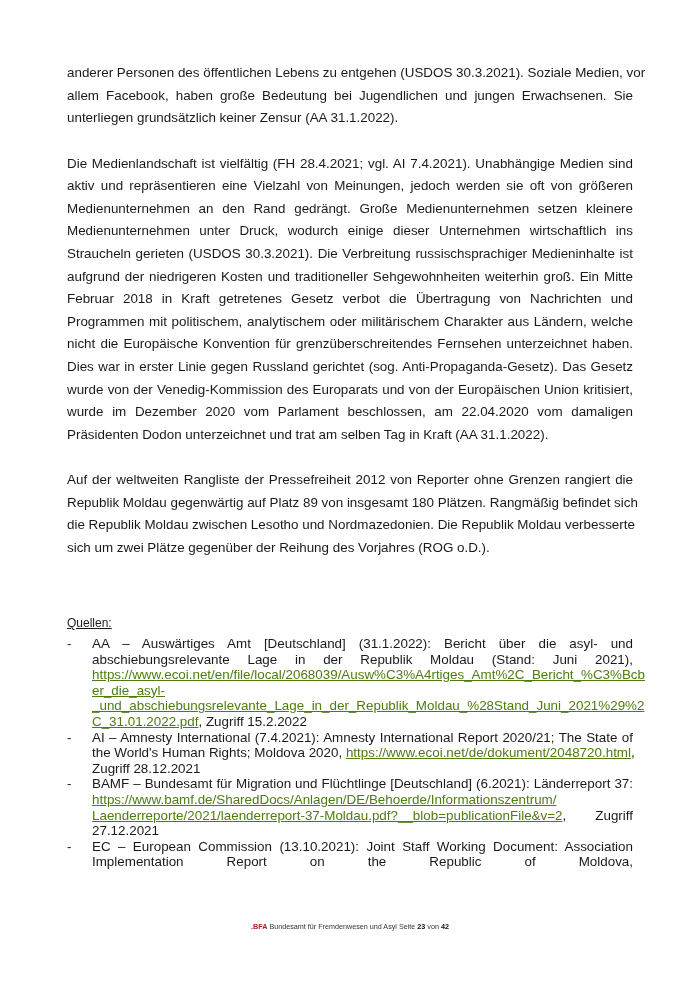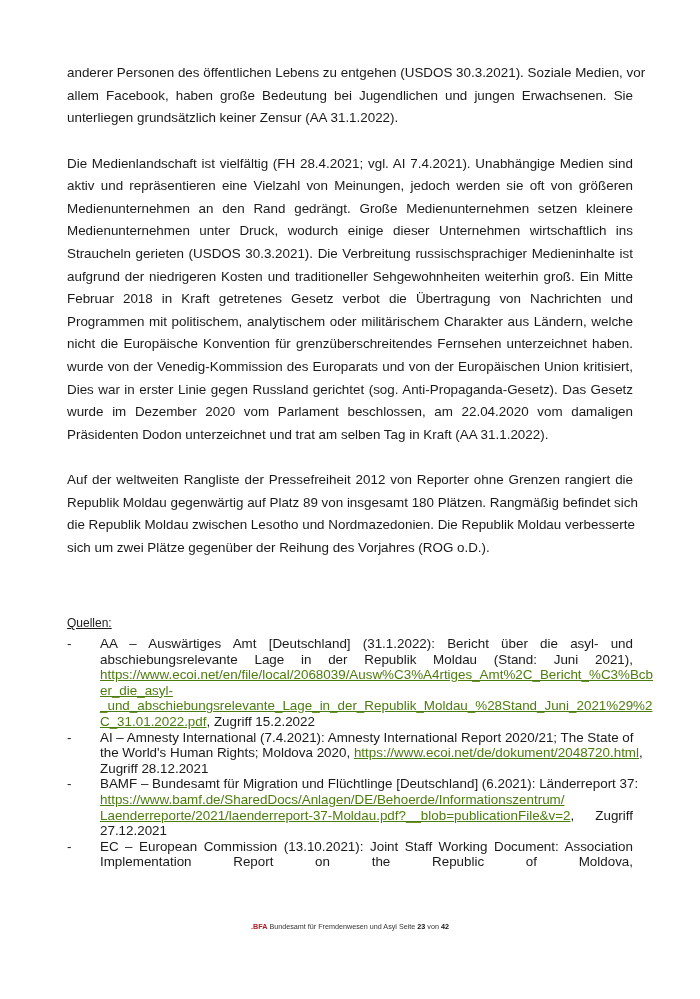--- a/index.html
+++ b/index.html
@@ -62,21 +62,20 @@
     .src-item .bullet {
       position: absolute;
       left: 0;
       top: 0;
     }
     .src-item .ln {
       display: block;
       white-space: nowrap;
       text-align: justify;
       text-align-last: justify;
-      margin-left: 8px;
     }
     .src-item .ln.left {
       text-align-last: left;
     }
     .src-item a {
       color: #4d7c0f;
       text-decoration: underline;
     }
     .footer {
       position: absolute;
@@ -108,22 +107,22 @@
   <p class="para">
     <span class="line">Die Medienlandschaft ist vielfältig (FH 28.4.2021; vgl. AI 7.4.2021). Unabhängige Medien sind</span>
     <span class="line">aktiv und repräsentieren eine Vielzahl von Meinungen, jedoch werden sie oft von größeren</span>
     <span class="line">Medienunternehmen an den Rand gedrängt. Große Medienunternehmen setzen kleinere</span>
     <span class="line">Medienunternehmen unter Druck, wodurch einige dieser Unternehmen wirtschaftlich ins</span>
     <span class="line">Straucheln gerieten (USDOS 30.3.2021). Die Verbreitung russischsprachiger Medieninhalte ist</span>
     <span class="line">aufgrund der niedrigeren Kosten und traditioneller Sehgewohnheiten weiterhin groß. Ein Mitte</span>
     <span class="line">Februar 2018 in Kraft getretenes Gesetz verbot die Übertragung von Nachrichten und</span>
     <span class="line">Programmen mit politischem, analytischem oder militärischem Charakter aus Ländern, welche</span>
     <span class="line">nicht die Europäische Konvention für grenzüberschreitendes Fernsehen unterzeichnet haben.</span>
+    <span class="line">Dies war in erster Linie gegen Russland gerichtet (sog. Anti-Propaganda-Gesetz). Das Gesetz</span>
     <span class="line">wurde von der Venedig-Kommission des Europarats und von der Europäischen Union kritisiert,</span>
-    <span class="line">Dies war in erster Linie gegen Russland gerichtet (sog. Anti-Propaganda-Gesetz). Das Gesetz</span>
     <span class="line">wurde im Dezember 2020 vom Parlament beschlossen, am 22.04.2020 vom damaligen</span>
     <span class="line last">Präsidenten Dodon unterzeichnet und trat am selben Tag in Kraft (AA 31.1.2022).</span>
   </p>
   <p class="para">
     <span class="line">Auf der weltweiten Rangliste der Pressefreiheit 2012 von Reporter ohne Grenzen rangiert die</span>
     <span class="line">Republik Moldau gegenwärtig auf Platz 89 von insgesamt 180 Plätzen. Rangmäßig befindet sich</span>
     <span class="line">die Republik Moldau zwischen Lesotho und Nordmazedonien. Die Republik Moldau verbesserte</span>
     <span class="line last">sich um zwei Plätze gegenüber der Reihung des Vorjahres (ROG o.D.).</span>
   </p>
 </div>

